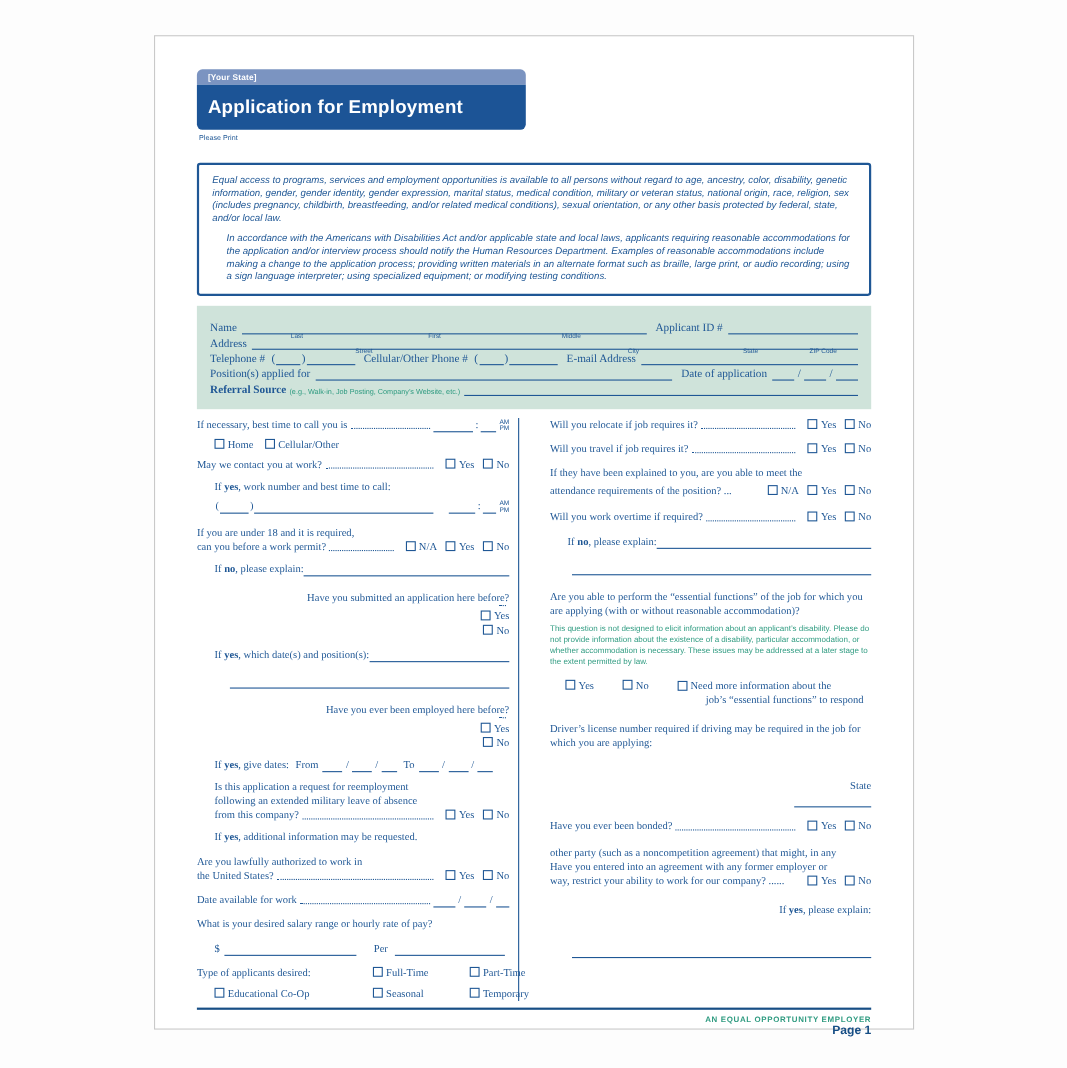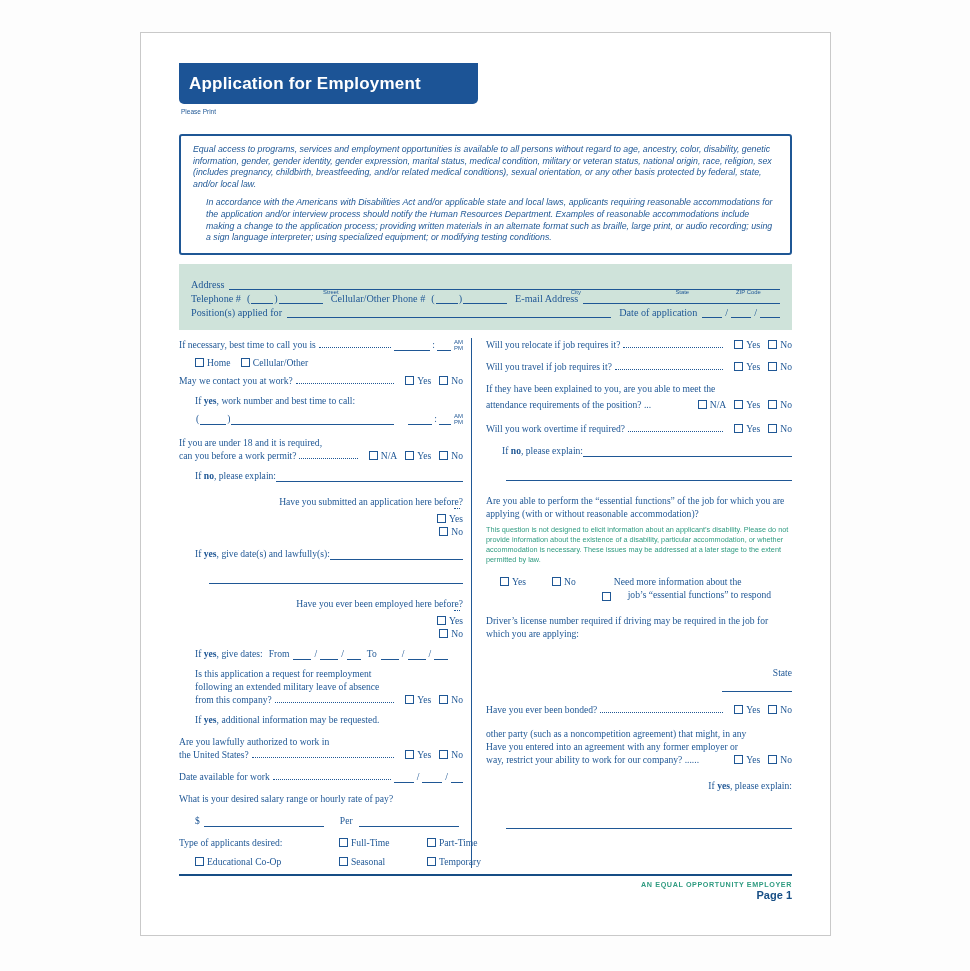--- a/index.html
+++ b/index.html
@@ -28,21 +28,21 @@
   .sub{position:absolute;top:12px;font:5.9px "Liberation Sans",sans-serif;color:#1f5795;white-space:nowrap;}
   .mlbl{white-space:nowrap;margin-right:5px;}
   .mlbl.aft{margin-left:8px;}
   .hint{font:6.6px "Liberation Sans",sans-serif;color:#2f9b80;margin:0 4px 0 3px;white-space:nowrap;}
   .paren{margin:0 1px;}
   .sl{margin:0 3px;}
 
   
   .cols{display:flex;margin-top:8px;min-height:463px;font-size:9.6px;line-height:13px;}
   .colL{width:292px;box-sizing:border-box;padding-right:8px;}
-  .colR{flex:1;border-left:1px solid #1f5795;padding-left:14px;box-sizing:border-box;}
+  .colR{flex:1;border-left:1px solid #1f5795;padding-left:28px;box-sizing:border-box;}
   .qrow{display:flex;align-items:flex-end;}
   .qtxt{white-space:nowrap;}
   .wrap{white-space:normal;}
   .leader{flex:1 1 auto;min-width:6px;border-bottom:1.6px dotted #1f5795;margin:0 3px 3px 3px;}
   .cb{display:inline-block;width:9px;height:9px;border:1.2px solid #1f5795;margin-right:3px;vertical-align:-1px;background:#fff;box-sizing:border-box;}
   .ans{white-space:nowrap;margin-left:8px;}
   .ans:first-child{margin-left:0;}
   .ampm{display:inline-flex;flex-direction:column;font:6px/6px "Liberation Sans",sans-serif;margin-left:3px;text-align:left;}
   .colon{margin:0 2px;}
   .ind{margin-left:16px;}
@@ -63,30 +63,41 @@
   b{font-weight:bold;}
 </style>
 </head>
 <body>
 
 <div class="stage">
 <div class="sheet">
 <div class="inner">
 
   <div class="hdr-wrap">
+    <div class="tab">[Your State]</div>
     <div class="titlebox">Application for Employment</div>
   </div>
   <div class="pp">Please Print</div>
 
   <div class="notice">
     <p>Equal access to programs, services and employment opportunities is available to all persons without regard to age, ancestry, color, disability, genetic information, gender, gender identity, gender expression, marital status, medical condition, military or veteran status, national origin, race, religion, sex (includes pregnancy, childbirth, breastfeeding, and/or related medical conditions), sexual orientation, or any other basis protected by federal, state, and/or local law.</p>
     <p>In accordance with the Americans with Disabilities Act and/or applicable state and local laws, applicants requiring reasonable accommodations for the application and/or interview process should notify the Human Resources Department. Examples of reasonable accommodations include making a change to the application process; providing written materials in an alternate format such as braille, large print, or audio recording; using a sign language interpreter; using specialized equipment; or modifying testing conditions.</p>
   </div>
 
   <div class="mint">
+    <div class="mrow">
+      <span class="mlbl">Name</span>
+      <span class="wl grow">
+        <span class="sub" style="left:12%">Last</span>
+        <span class="sub" style="left:46%">First</span>
+        <span class="sub" style="left:79%">Middle</span>
+      </span>
+      <span class="mlbl aft">Applicant ID #</span>
+      <span class="wl" style="width:118px"></span>
+    </div>
     <div class="mrow">
       <span class="mlbl">Address</span>
       <span class="wl grow">
         <span class="sub" style="left:17%">Street</span>
         <span class="sub" style="left:62%">City</span>
         <span class="sub" style="left:81%">State</span>
         <span class="sub" style="left:92%">ZIP Code</span>
       </span>
     </div>
     <div class="mrow">
@@ -106,20 +117,25 @@
     <div class="mrow">
       <span class="mlbl">Position(s) applied for</span>
       <span class="wl grow"></span>
       <span class="mlbl aft">Date of application</span>
       <span class="blank" style="width:20px"></span>
             <span class="sl">/</span>
             <span class="blank" style="width:20px"></span>
             <span class="sl">/</span>
             <span class="blank" style="width:20px"></span>
     </div>
+    <div class="mrow">
+      <b>Referral Source</b>
+      <span class="hint">(e.g., Walk-in, Job Posting, Company’s Website, etc.)</span>
+      <span class="wl grow"></span>
+    </div>
   </div>
 
   <div class="cols">
 
     <div class="colL">
 
       <div class="qrow">
         <span class="qtxt">If necessary, best time to call you is</span>
         <span class="leader"></span>
         <span class="blank" style="width:36px"></span>
@@ -178,21 +194,21 @@
       </div>
 
       <div class="qrow mt13">
         <span class="qtxt">Have you submitted an application here before?</span>
         <span class="leader"></span>
         <span class="ans"><span class="cb"></span><span>Yes</span></span>
         <span class="ans"><span class="cb"></span><span>No</span></span>
       </div>
 
       <div class="qrow ind mt9">
-        <span class="qtxt"><span>If </span><b>yes</b><span>, give date(s) and lawfully(s):</span></span>
+        <span class="qtxt"><span>If </span><b>yes</b><span>, which date(s) and position(s):</span></span>
         <span class="wl grow"></span>
       </div>
 
       <div class="contline ind2 mt13"></div>
 
       <div class="qrow mt13">
         <span class="qtxt">Have you ever been employed here before?</span>
         <span class="leader"></span>
         <span class="ans"><span class="cb"></span><span>Yes</span></span>
         <span class="ans"><span class="cb"></span><span>No</span></span>
@@ -308,21 +324,21 @@
 
       <div class="contline mt13" style="margin-left:20px"></div>
 
       <div class="wrap mt13">Are you able to perform the “essential functions” of the job for which you are applying (with or without reasonable accommodation)?</div>
 
       <div class="note">This question is not designed to elicit information about an applicant’s disability. Please do not provide information about the existence of a disability, particular accommodation, or whether accommodation is necessary. These issues may be addressed at a later stage to the extent permitted by law.</div>
 
       <div class="efans">
         <span class="ans"><span class="cb"></span><span>Yes</span></span>
         <span class="ans"><span class="cb"></span><span>No</span></span>
-        <span class="ans" style="display:flex;align-items:flex-end">
+        <span class="ans" style="display:flex;align-items:flex-start">
           <span class="cb" style="margin-top:2px"></span>
           <span class="efcol">
             <span>Need more information about the</span>
             <span class="l2">job’s “essential functions” to respond</span>
           </span>
         </span>
       </div>
 
       <div class="wrap mt13">Driver’s license number required if driving may be required in the job for which you are applying:</div>
 

